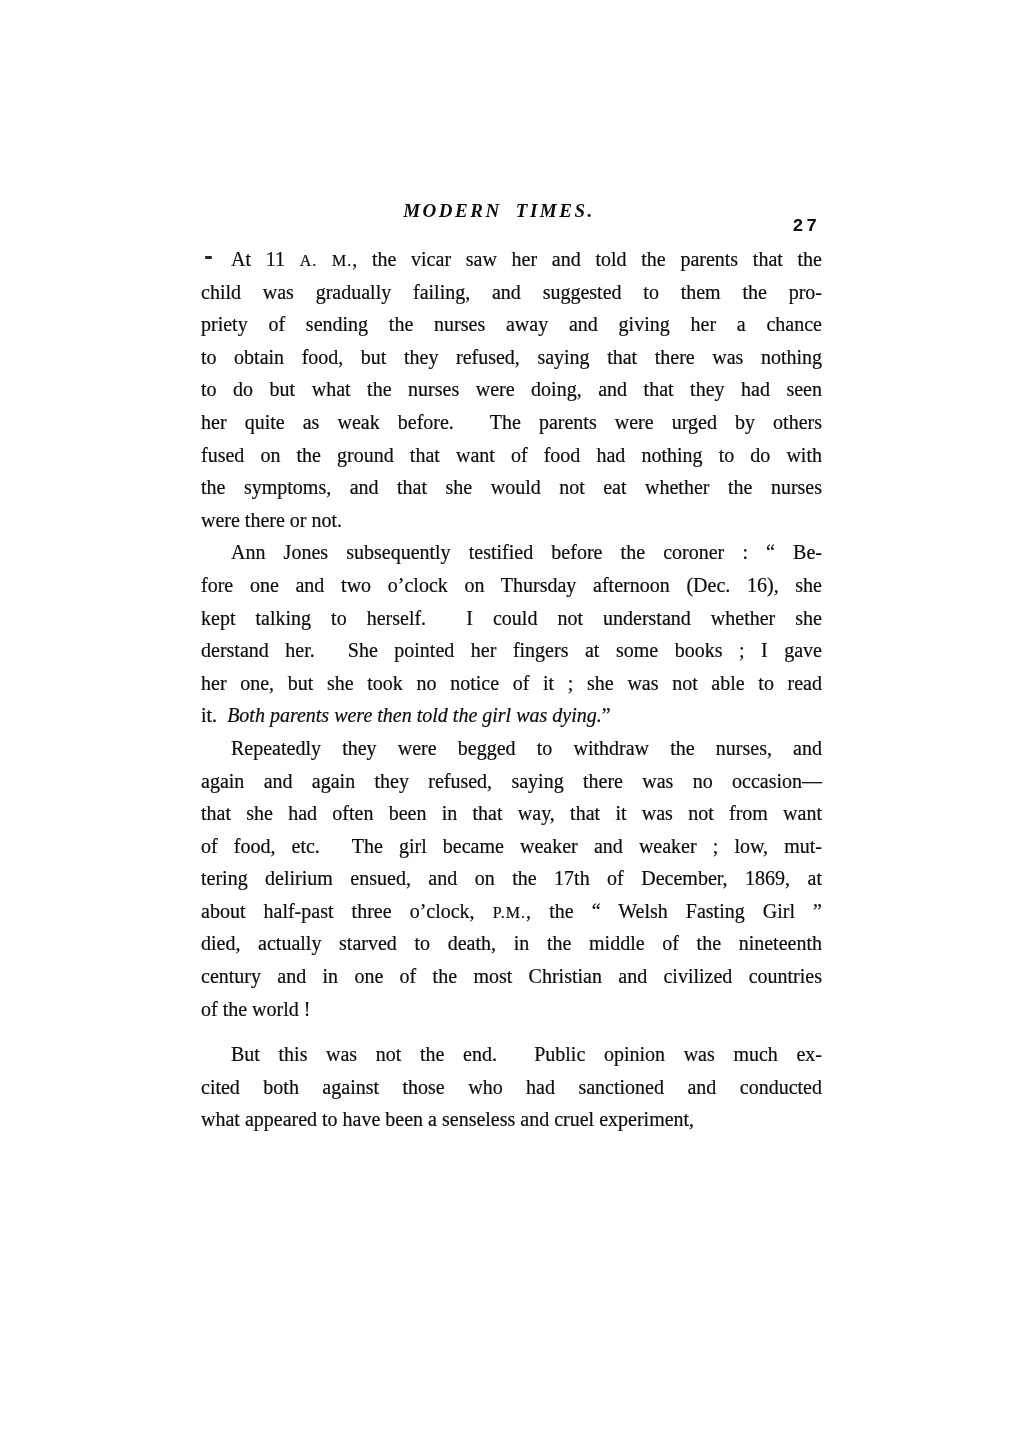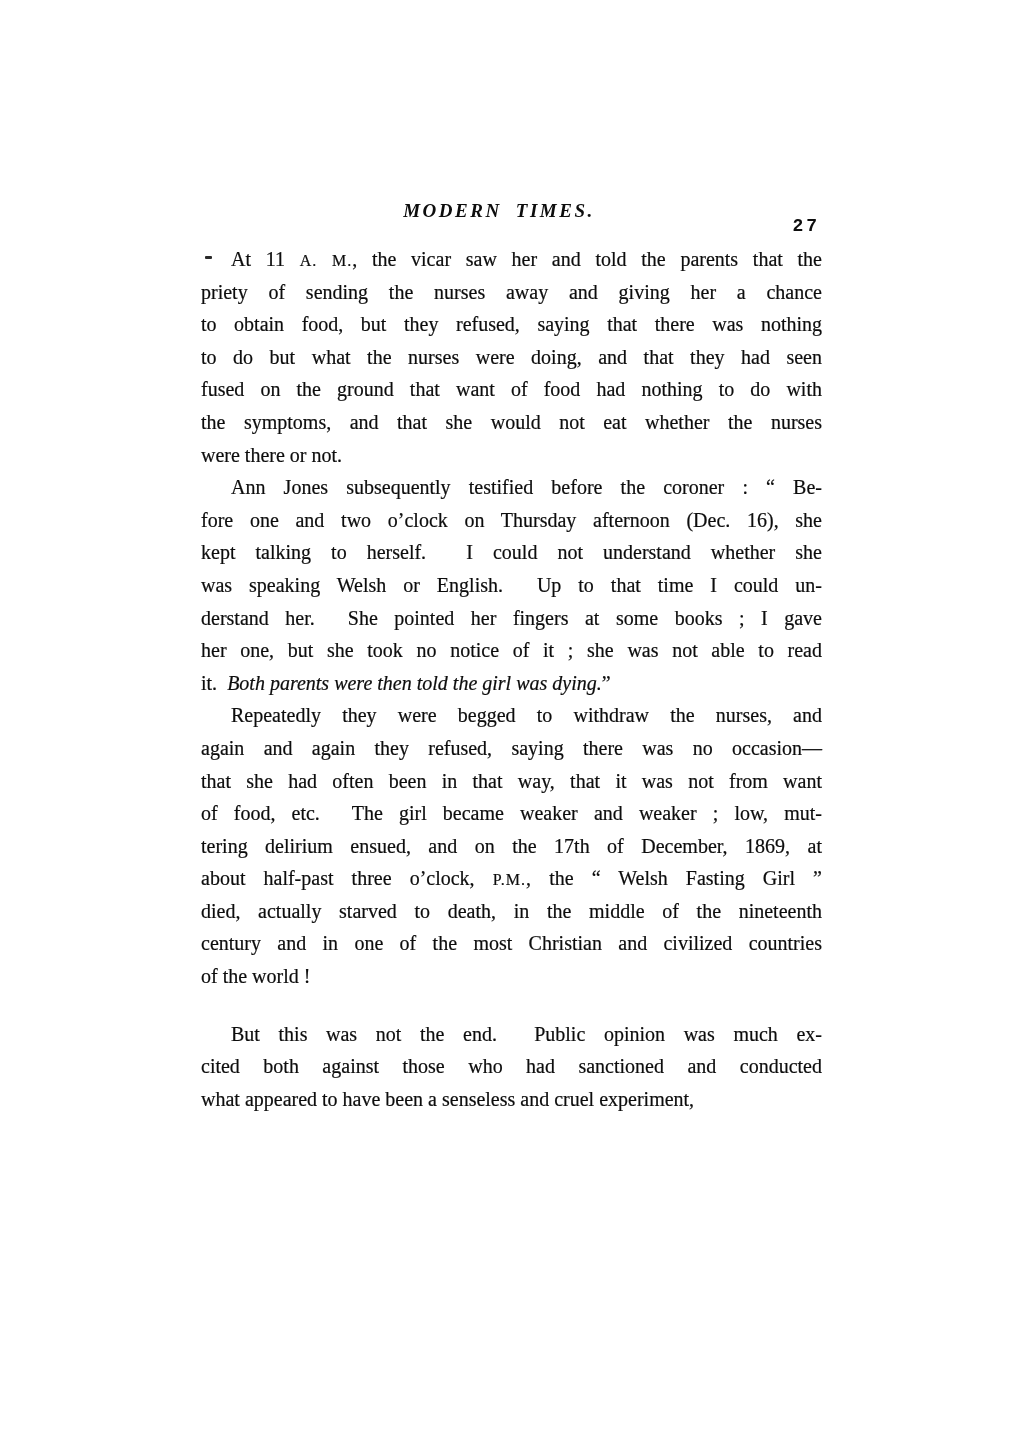--- a/index.html
+++ b/index.html
@@ -43,21 +43,21 @@
   .text-block {
     position: absolute;
     left: 201px;
     top: 247px;
     width: 621px;
     font-size: 20px;
     line-height: 24px;
     -webkit-text-stroke: 0.2px currentColor;
   }
   .paragraph { margin: 0; }
-  .paragraph:last-child { margin-top: 25px; }
+  .paragraph:last-child { margin-top: 13px; }
   .line {
     height: 32.6px;
     text-align: justify;
     text-align-last: justify;
     -moz-text-align-last: justify;
   }
   .line.first { text-indent: 30px; }
   .line.last { text-align-last: left; -moz-text-align-last: left; }
   .sc { font-size: 0.8em; letter-spacing: 1px; }
   .i { font-style: italic; }
@@ -78,32 +78,33 @@
   <div class="header">
     <div class="running-title">MODERN TIMES.</div>
     <div class="page-number">27</div>
   </div>
 
   <div class="ink-speck"></div>
 
   <div class="text-block">
       <div class="paragraph">
         <div class="line first"><span>At 11 </span><span class="sc">A. M.</span><span>, the vicar saw her and told the parents that the</span></div>
+        <div class="line"><span>child was gradually failing, and suggested to them the pro-</span></div>
         <div class="line"><span>priety of sending the nurses away and giving her a chance</span></div>
         <div class="line"><span>to obtain food, but they refused, saying that there was nothing</span></div>
         <div class="line"><span>to do but what the nurses were doing, and that they had seen</span></div>
+        <div class="line"><span>her quite as weak before.&nbsp; The parents were urged by others</span></div>
         <div class="line"><span>fused on the ground that want of food had nothing to do with</span></div>
         <div class="line"><span>the symptoms, and that she would not eat whether the nurses</span></div>
         <div class="line last"><span>were there or not.</span></div>
       </div>
       <div class="paragraph">
         <div class="line first"><span>Ann Jones subsequently testified before the coroner : “ Be-</span></div>
         <div class="line"><span>fore one and two o’clock on Thursday afternoon (Dec. 16), she</span></div>
         <div class="line"><span>kept talking to herself.&nbsp; I could not understand whether she</span></div>
-        <div class="line"><span>was speaking Welsh or English.&nbsp; Up to that time I could un-</span></div>
         <div class="line"><span>derstand her.&nbsp; She pointed her fingers at some books ; I gave</span></div>
         <div class="line"><span>her one, but she took no notice of it ; she was not able to read</span></div>
         <div class="line last"><span>it.&nbsp; </span><span class="i">Both parents were then told the girl was dying.</span><span>”</span></div>
       </div>
       <div class="paragraph">
         <div class="line first"><span>Repeatedly they were begged to withdraw the nurses, and</span></div>
         <div class="line"><span>again and again they refused, saying there was no occasion—</span></div>
         <div class="line"><span>that she had often been in that way, that it was not from want</span></div>
         <div class="line"><span>of food, etc.&nbsp; The girl became weaker and weaker ; low, mut-</span></div>
         <div class="line"><span>tering delirium ensued, and on the 17th of December, 1869, at</span></div>

